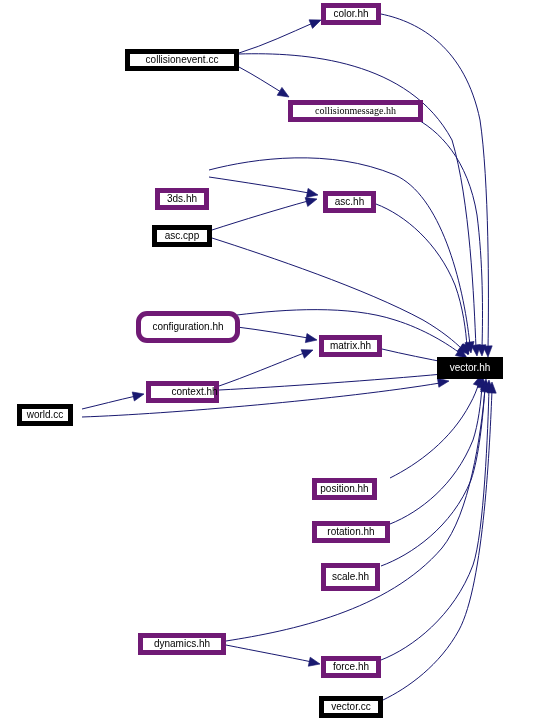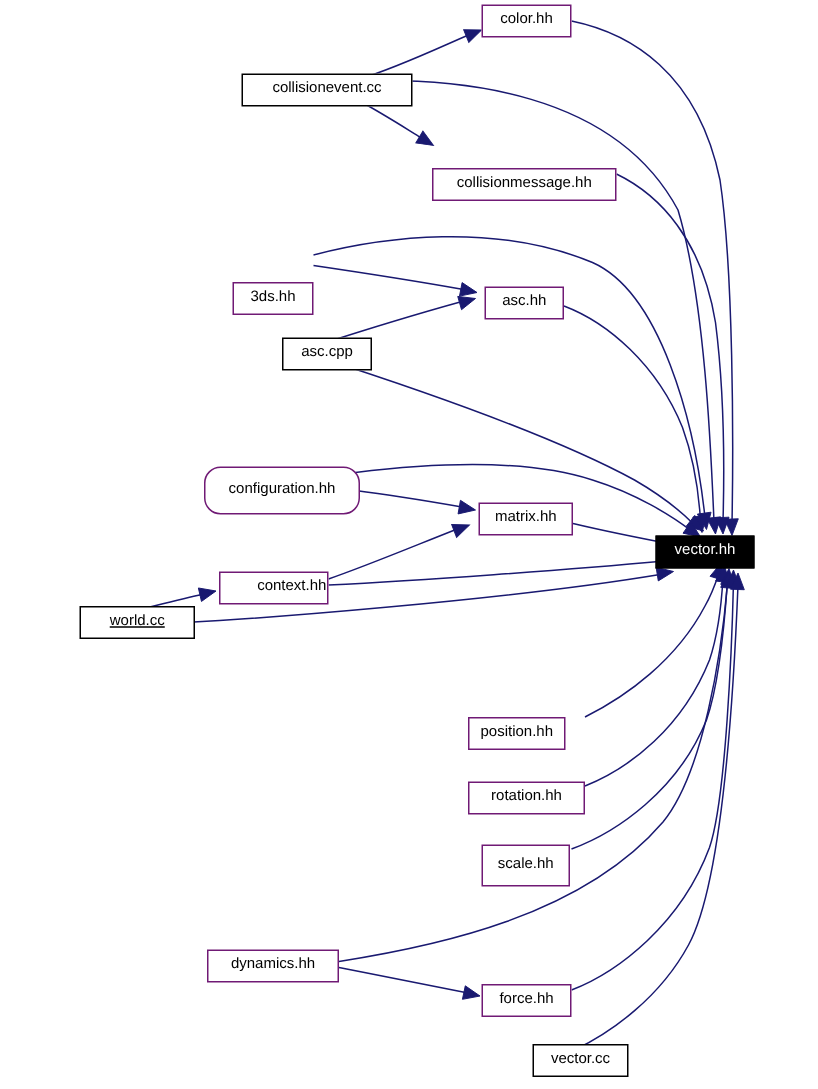--- a/index.html
+++ b/index.html
@@ -37,30 +37,29 @@
     stroke: #191970;
     stroke-width: 0.6;
   }
   .node-box {
     position: absolute;
     box-sizing: border-box;
     display: flex;
     align-items: center;
     justify-content: center;
     background: #ffffff;
-    border: 1px solid #701a75;
+    border: 5px solid #701a75;
     font-size: 10px;
     line-height: 1;
     color: #000000;
     white-space: nowrap;
     letter-spacing: 0px;
   }
   .node-box.kind-source {
     border-color: #000000;
-    margin-left: 36px;
   }
   .node-box.kind-current {
     background: #000000;
     border-color: #000000;
     color: #ffffff;
   }
   .node-label {
     display: block;
     padding: 0 4px;
     transform: translateY(-0.5px);
@@ -124,21 +123,21 @@
         <polygon points="0,0 -11,-4.6 -11,4.6" class="arrow-head" transform="translate(492,382) rotate(-88)"></polygon>
       </g>
   </svg>
   <div id="nodes-layer">
       <div class="node-box kind-header" style="left: 321px; top: 3px; width: 60px; height: 22px;">
         <span class="node-label">color.hh</span>
       </div>
       <div class="node-box kind-source" style="left: 125px; top: 49px; width: 114px; height: 22px;">
         <span class="node-label">collisionevent.cc</span>
       </div>
-      <div class="node-box kind-header" style="left: 288px; top: 112px; width: 123px; height: 22px;">
+      <div class="node-box kind-header" style="left: 288px; top: 100px; width: 135px; height: 22px; font-family: Liberation Serif, serif;">
         <span class="node-label">collisionmessage.hh</span>
       </div>
       <div class="node-box kind-header" style="left: 155px; top: 168px; width: 54px; height: 22px; margin-top: 20px;">
         <span class="node-label">3ds.hh</span>
       </div>
       <div class="node-box kind-header" style="left: 323px; top: 191px; width: 53px; height: 22px;">
         <span class="node-label">asc.hh</span>
       </div>
       <div class="node-box kind-source" style="left: 152px; top: 225px; width: 60px; height: 22px;">
         <span class="node-label">asc.cpp</span>
@@ -148,21 +147,21 @@
       </div>
       <div class="node-box kind-header" style="left: 319px; top: 335px; width: 63px; height: 22px;">
         <span class="node-label">matrix.hh</span>
       </div>
       <div class="node-box kind-current" style="left: 437px; top: 357px; width: 66px; height: 22px;">
         <span class="node-label">vector.hh</span>
       </div>
       <div class="node-box kind-header" style="left: 146px; top: 381px; width: 73px; height: 22px; padding-left: 24px;">
         <span class="node-label">context.hh</span>
       </div>
-      <div class="node-box kind-source" style="left: 17px; top: 404px; width: 77px; height: 22px; text-decoration: underline;">
+      <div class="node-box kind-source" style="left: 17px; top: 404px; width: 56px; height: 22px;">
         <span class="node-label">world.cc</span>
       </div>
       <div class="node-box kind-header" style="left: 312px; top: 478px; width: 65px; height: 22px; text-align: right;">
         <span class="node-label">position.hh</span>
       </div>
       <div class="node-box kind-header" style="left: 312px; top: 521px; width: 78px; height: 22px;">
         <span class="node-label">rotation.hh</span>
       </div>
       <div class="node-box kind-header" style="left: 321px; top: 563px; width: 59px; height: 28px;">
         <span class="node-label">scale.hh</span>

